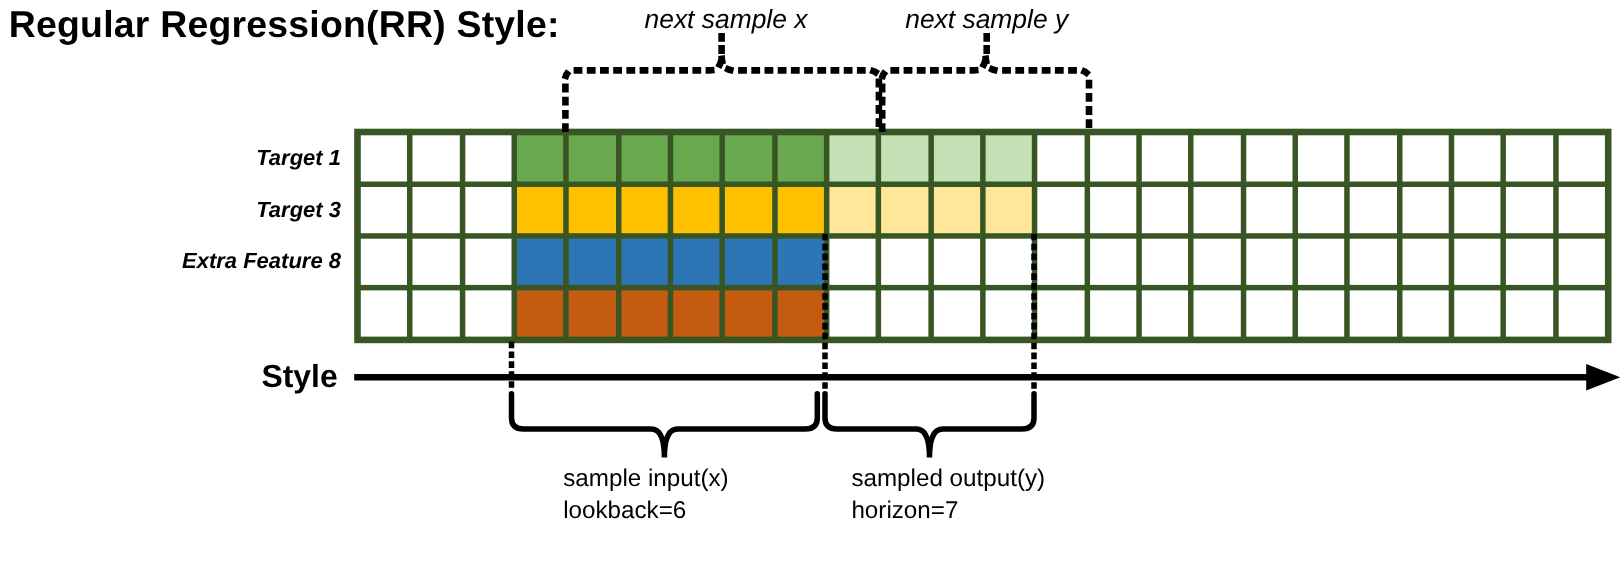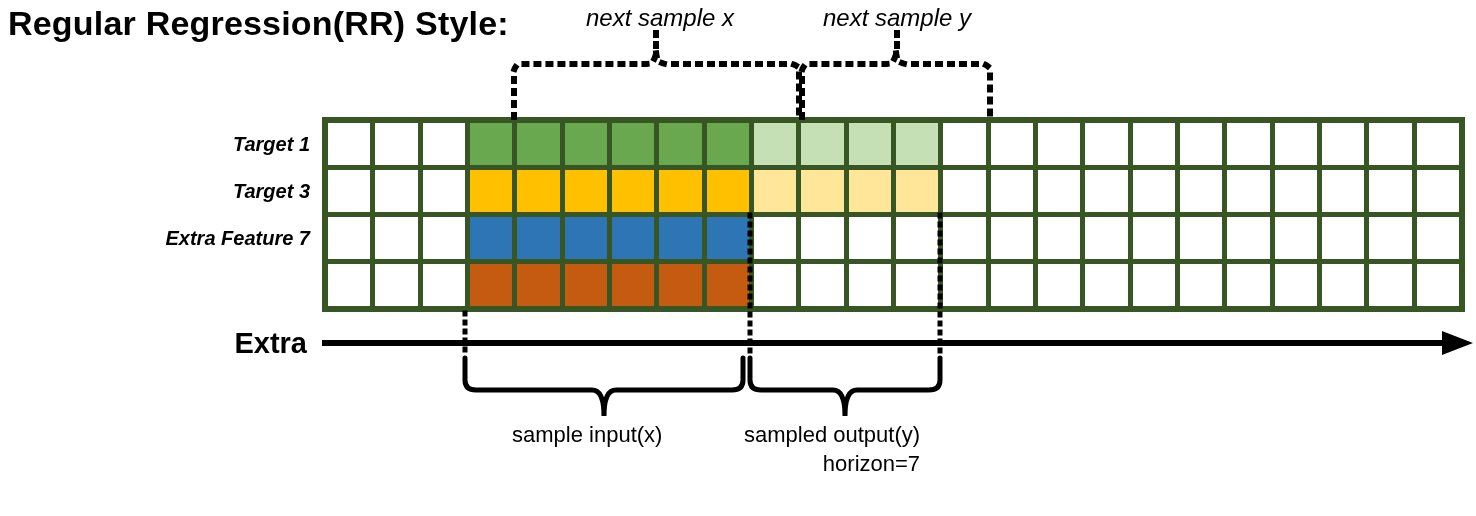--- a/index.html
+++ b/index.html
@@ -36,36 +36,36 @@
   .time-label {
     position:absolute; left:180px; top:327px; width:127px; text-align:right;
     font-size:29px; font-weight:bold;
   }
   .overlay { position:absolute; left:0; top:0; pointer-events:none; }
   .note {
     position:absolute; top:420px; font-size:22px; line-height:29px;
     white-space:nowrap;
   }
   #note-input  { left:512px; }
-  #note-output { left:744px;text-align:right; }
+  #note-output { left:774px; }
 </style>
 </head>
 <body>
 
 <div class="canvas">
 
   <div class="title">Regular Regression(RR) Style:</div>
 
   <div class="top-label" id="lbl-next-x">next sample x</div>
   <div class="top-label" id="lbl-next-y">next sample y</div>
 
   <div class="row-labels">
     <div class="row-label">Target 1</div>
     <div class="row-label">Target 3</div>
-    <div class="row-label">Extra Feature 7</div>
+    <div class="row-label">Extra Feature 8</div>
   </div>
 
   <div class="grid" id="grid">
       <div class="cell" style="background: rgb(255, 255, 255);"></div>
       <div class="cell" style="background: rgb(255, 255, 255);"></div>
       <div class="cell" style="background: rgb(255, 255, 255);"></div>
       <div class="cell" style="background: rgb(106, 168, 79);"></div>
       <div class="cell" style="background: rgb(106, 168, 79);"></div>
       <div class="cell" style="background: rgb(106, 168, 79);"></div>
       <div class="cell" style="background: rgb(106, 168, 79);"></div>
@@ -153,21 +153,21 @@
       <div class="cell" style="background: rgb(255, 255, 255);"></div>
       <div class="cell" style="background: rgb(255, 255, 255);"></div>
       <div class="cell" style="background: rgb(255, 255, 255);"></div>
       <div class="cell" style="background: rgb(255, 255, 255);"></div>
       <div class="cell" style="background: rgb(255, 255, 255);"></div>
       <div class="cell" style="background: rgb(255, 255, 255);"></div>
       <div class="cell" style="background: rgb(255, 255, 255);"></div>
       <div class="cell" style="background: rgb(255, 255, 255);"></div>
     </div>
 
-  <div class="time-label">Extra</div>
+  <div class="time-label">Style</div>
 
   <svg class="overlay" width="1476" height="516" viewBox="0 0 1476 516">
 
     <path d="M656,33 V52" stroke="#000" stroke-width="6" fill="none" stroke-dasharray="2 9" stroke-linecap="square"></path>
     <path d="M897,33 V52" stroke="#000" stroke-width="6" fill="none" stroke-dasharray="2 9" stroke-linecap="square"></path>
 
     <path d="M514,117 V72 Q514,64 524,64 H645 Q656,64 656,50 Q656,64 667,64 H789 Q799,64 799,72 V117" stroke="#000" stroke-width="6" fill="none" stroke-dasharray="2 10" stroke-linecap="square"></path>
     <path d="M802,117 V72 Q802,64 812,64 H885 Q896,64 896,50 Q896,64 907,64 H980 Q990,64 990,72 V117" stroke="#000" stroke-width="6" fill="none" stroke-dasharray="2 10" stroke-linecap="square"></path>
 
     <path d="M465,313 V358" stroke="#000" stroke-width="5" fill="none" stroke-dasharray="1 8" stroke-linecap="square"></path>
@@ -176,19 +176,20 @@
 
     <line x1="322" y1="343" x2="1444" y2="343" stroke="#000" stroke-width="6"></line>
     <polygon points="1442,331 1473,343 1442,355" fill="#000"></polygon>
 
     <path d="M465,358 V380 Q465,390 476,390 H592 Q604,390 604,416 Q604,390 616,390 H732 Q743,390 743,380 V358" stroke="#000" stroke-width="5" fill="none" stroke-linecap="round"></path>
     <path d="M750,358 V380 Q750,390 761,390 H833 Q845,390 845,416 Q845,390 857,390 H929 Q940,390 940,380 V358" stroke="#000" stroke-width="5" fill="none" stroke-linecap="round"></path>
   </svg>
 
   <div class="note" id="note-input">
     <div>sample input(x)</div>
+    <div>lookback=6</div>
   </div>
   <div class="note" id="note-output">
     <div>sampled output(y)</div>
     <div>horizon=7</div>
   </div>
 
 </div>
 
 </body></html>

